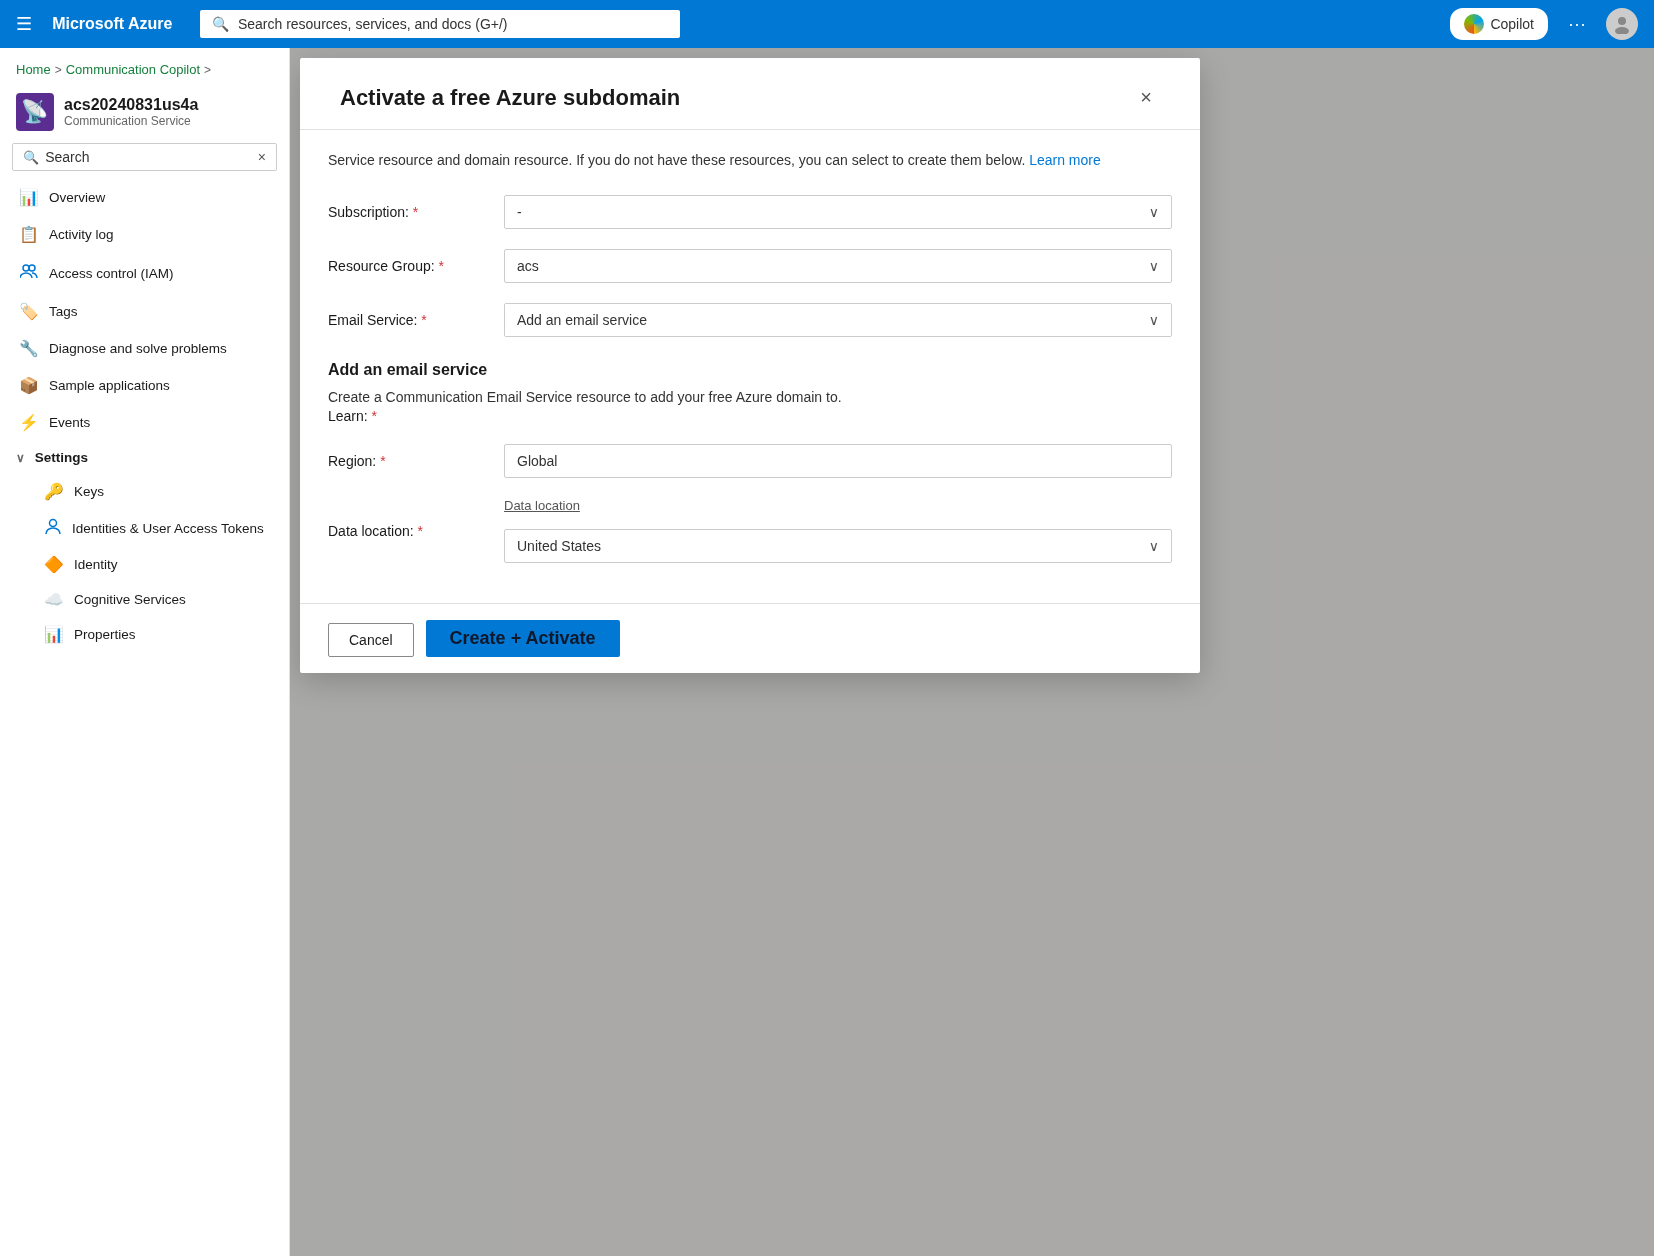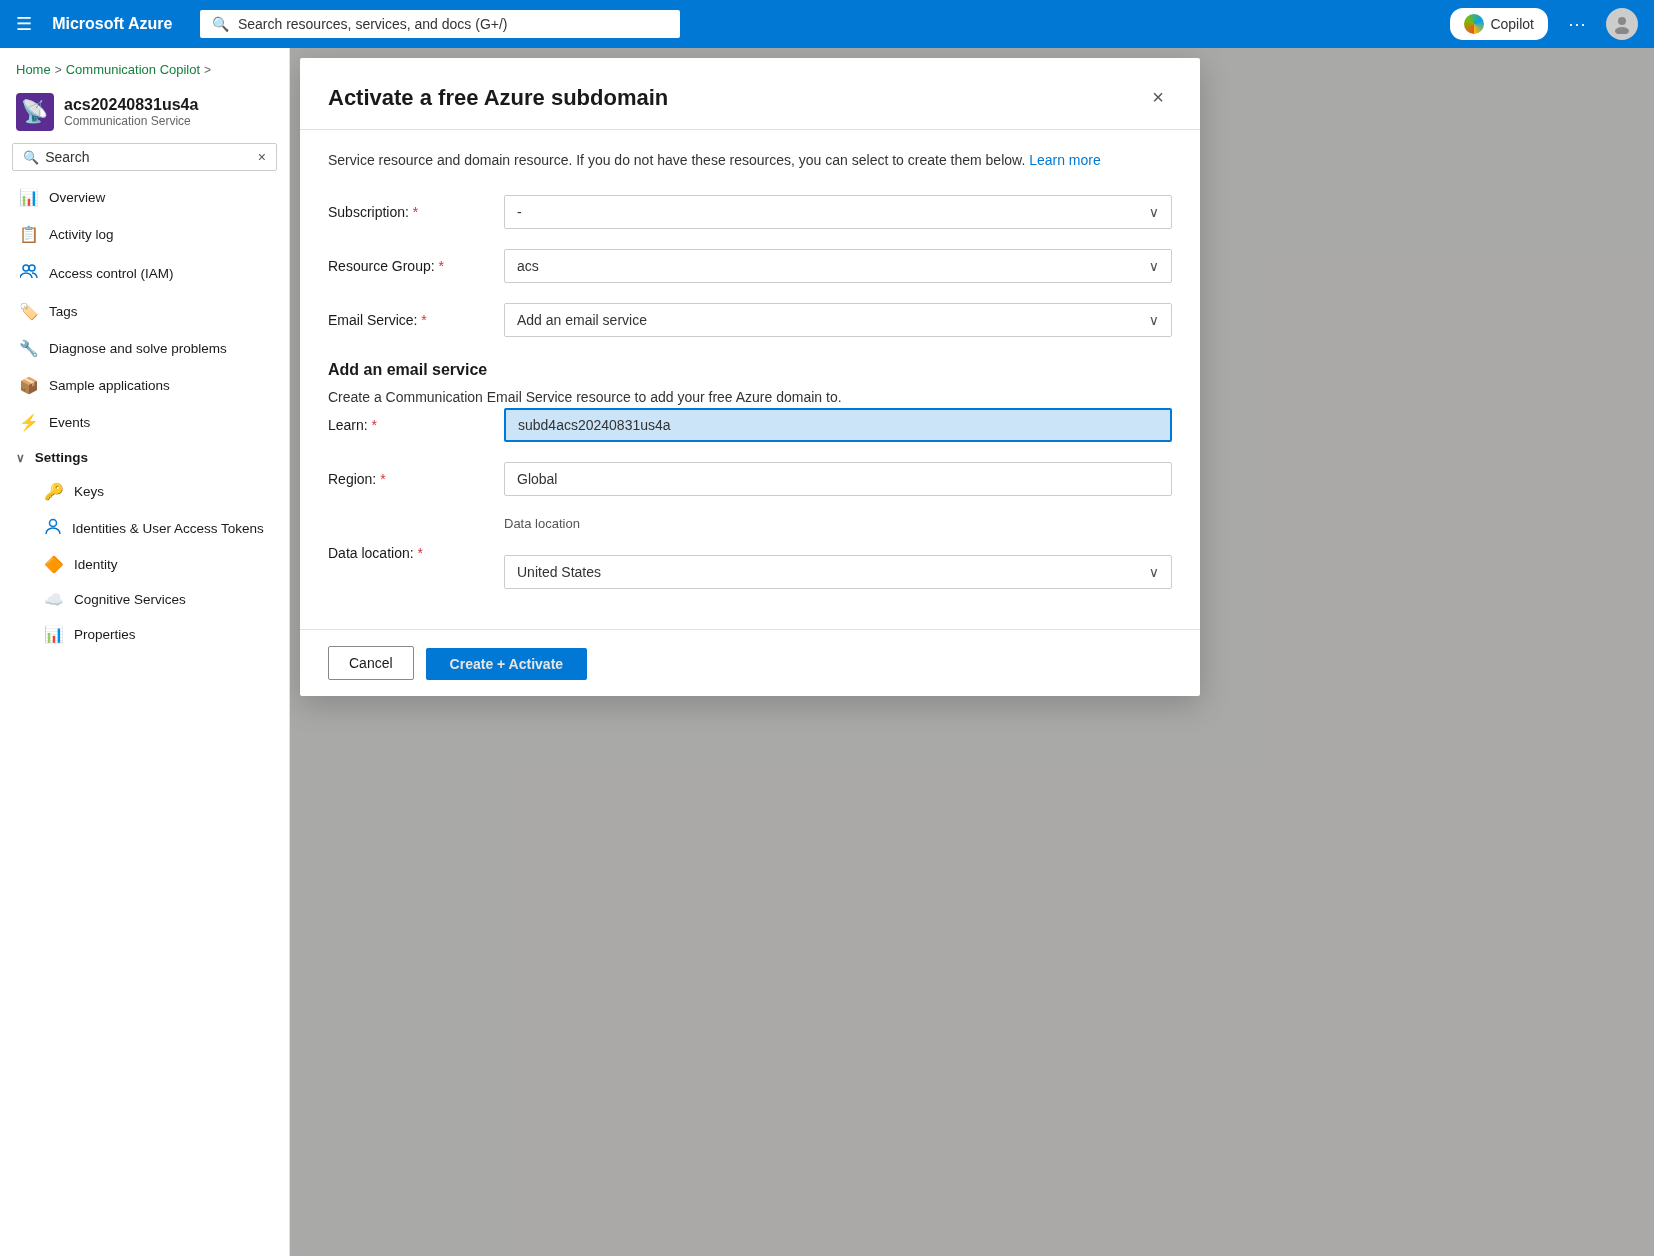--- a/index.html
+++ b/index.html
@@ -197,21 +197,21 @@
       overflow-y: auto;
       box-shadow: 0 8px 32px rgba(0,0,0,0.2);
       margin-top: 10px;
       margin-left: 10px;
       border-radius: 2px;
     }
     .dialog-header {
       display: flex;
       align-items: center;
       justify-content: space-between;
-      padding: 24px 28px 16px;
+      padding: 24px 40px 16px;
       border-bottom: 1px solid #e0e0e0;
     }
     .dialog-title {
       font-size: 22px;
       font-weight: 600;
       color: #1a1a1a;
     }
     .dialog-close {
       background: none;
       border: none;
@@ -285,21 +285,22 @@
     }
     .section-desc {
       font-size: 14px;
       color: #333;
       line-height: 1.5;
     }
 
     .data-location-label {
       font-size: 13px;
       color: #555;
-      margin-bottom: 24px;
+      margin-bottom: 16px;
+      text-decoration: underline;
     }
 
     .dialog-footer {
       display: flex;
       align-items: flex-end;
       padding: 16px 28px;
       border-top: 1px solid #e0e0e0;
       gap: 12px;
     }
     .btn-cancel {
@@ -309,24 +310,24 @@
       padding: 8px 20px;
       font-size: 14px;
       cursor: pointer;
       color: #1a1a1a;
     }
     .btn-create {
       background: #0078d4;
       border: none;
       border-radius: 2px;
       padding: 8px 24px;
-      font-size: 14px;
+      font-size: 18px;
       font-weight: 600;
       cursor: pointer;
-      color: #e5e5e5;
+      color: #0f172a;
     }
 
     
     .icon-purple { color: #7719aa; }
     .icon-blue { color: #0078d4; }
     .icon-bolt { color: #f0ab00; }
 
     .form-control-wrapper {
       flex: 1;
       display: flex;
@@ -499,21 +500,20 @@
           </div>
 
           <div class="section-title">Add an email service</div>
           <p class="section-desc">Create a Communication Email Service resource to add your free Azure domain to.</p>
 
           <div class="form-row">
             <div class="form-label">
               <span>Learn:</span>
               <span class="required-star"> *</span>
             </div>
-            <input type="text" class="form-input" value="subd4acs20240831us4a" style="">
           </div>
 
           <div class="form-row">
             <div class="form-label">
               <span>Region:</span>
               <span class="required-star"> *</span>
             </div>
             <input type="text" class="form-input-plain" value="Global" style="">
           </div>
 

